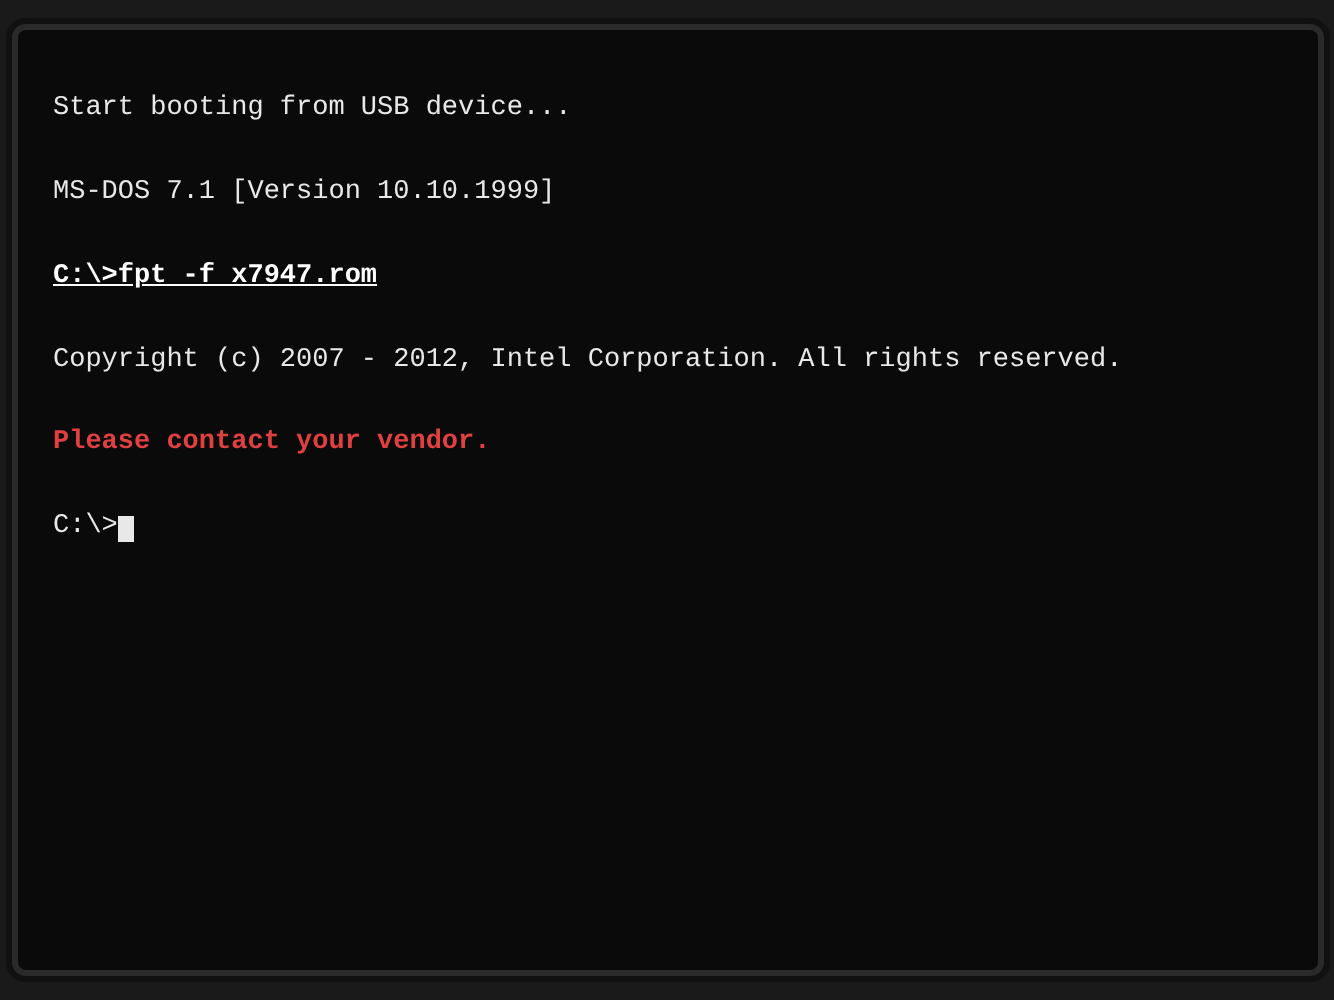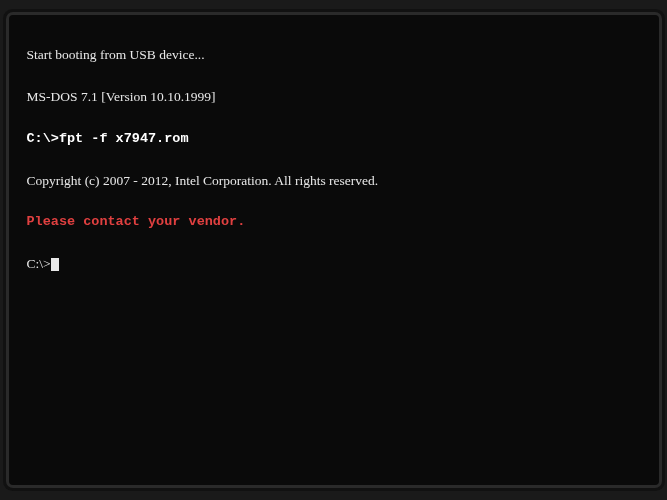--- a/index.html
+++ b/index.html
@@ -39,26 +39,26 @@
       color: #e8e8e8;
     }
 
     .line {
       display: block;
       white-space: pre;
     }
 
     .line-white {
       color: #e8e8e8;
-      font-family: Liberation Serif, serif;
     }
 
     .line-bold-white {
       color: #ffffff;
       font-weight: bold;
+      text-decoration: underline;
     }
 
     .line-red {
       color: #e04040;
       font-weight: bold;
     }
 
     .line-empty {
       display: block;
       height: 1.55em;

